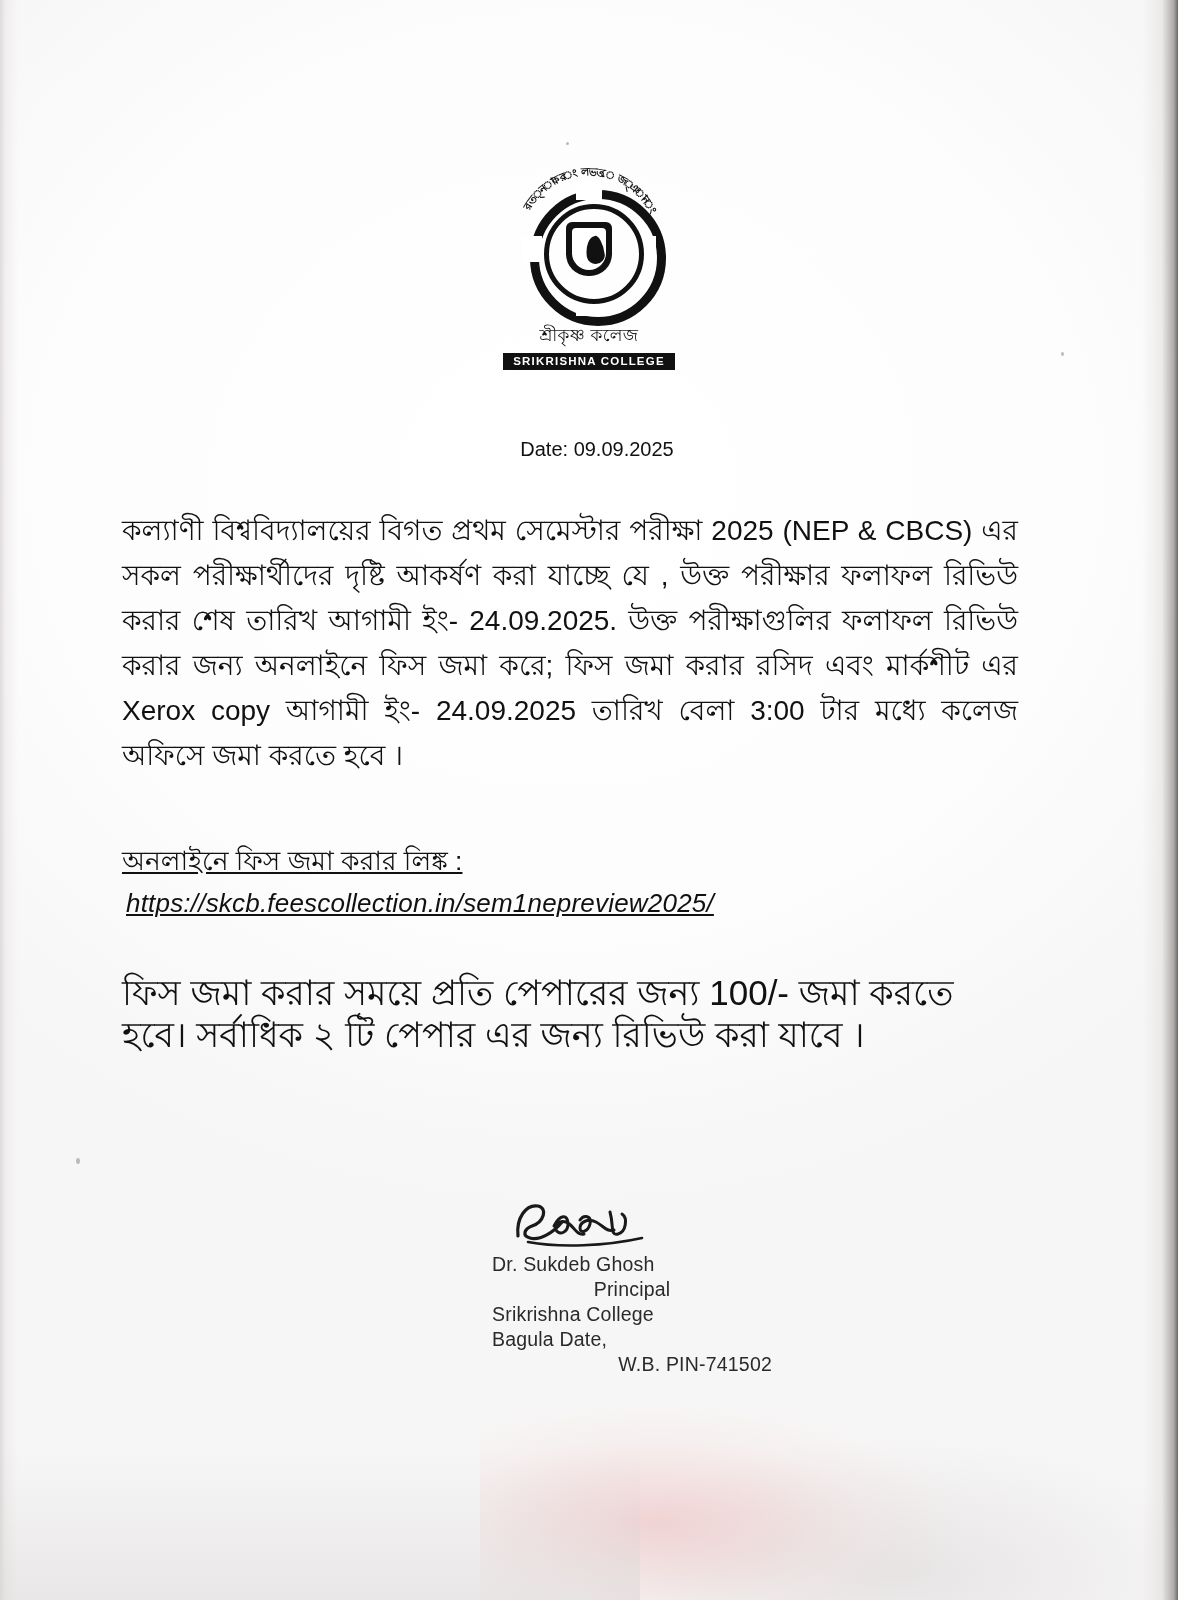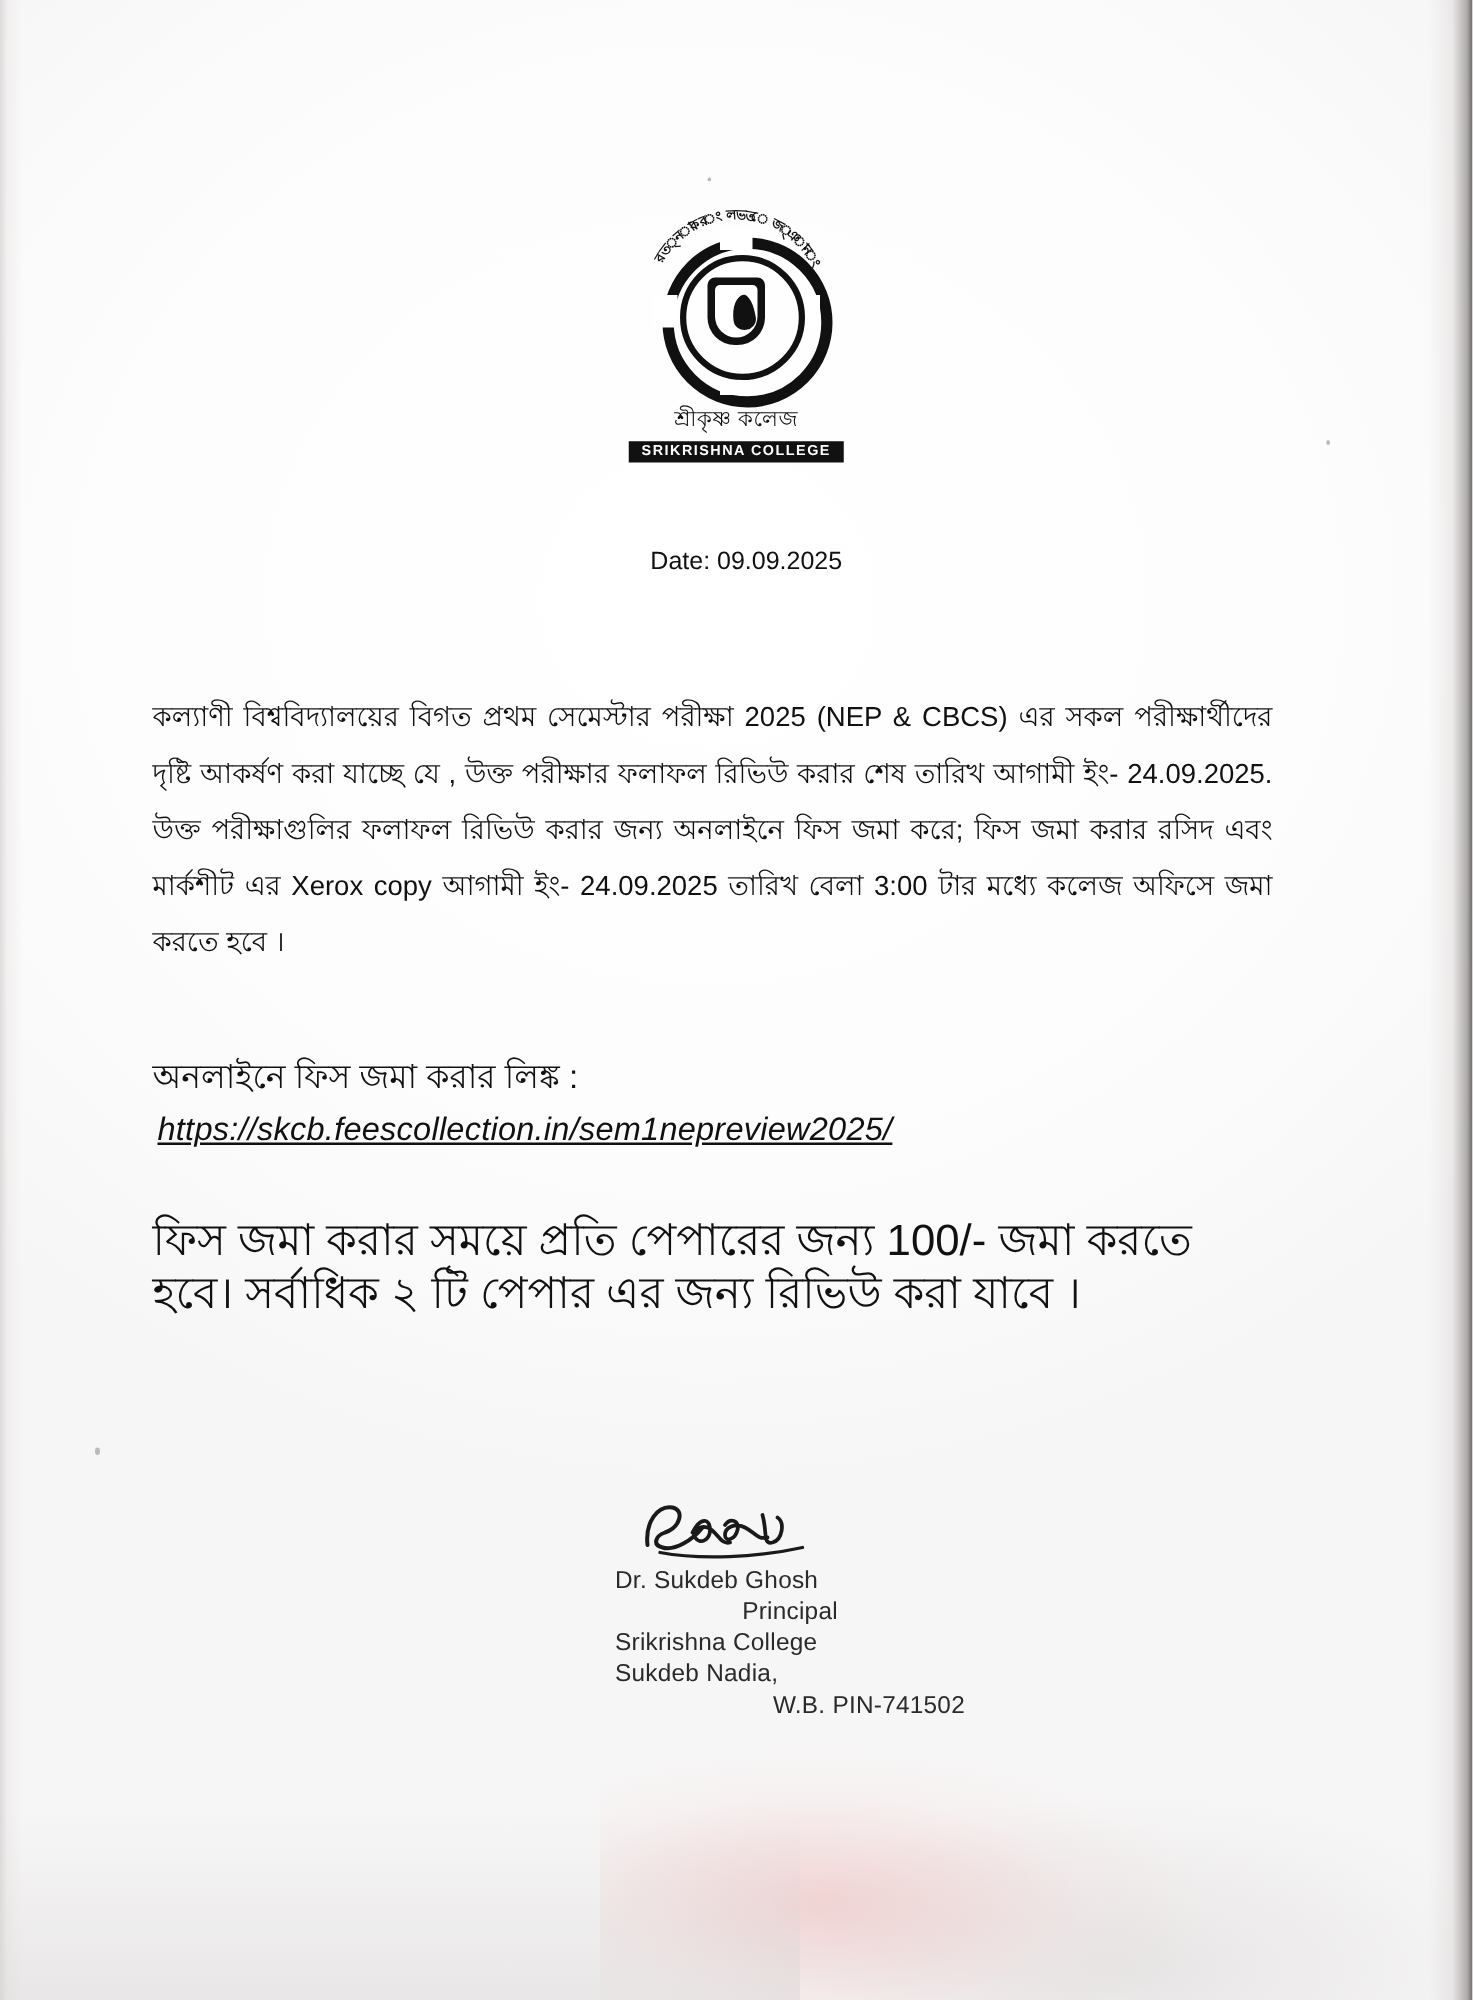--- a/index.html
+++ b/index.html
@@ -177,35 +177,35 @@
     font-size: 20px;
     color: #111;
   }
 
   
   #body-para {
     position: absolute;
     left: 122px;
     top: 508px;
     width: 896px;
-    font-size: 22px;
+    font-size: 28px;
     line-height: 45px;
     color: #111;
     text-align: justify;
     text-justify: inter-word;
-    margin-top: 43px;
   }
   #link-label {
     position: absolute;
     left: 122px;
     top: 840px;
     width: 900px;
     font-size: 26.5px;
     line-height: 42px;
     color: #111;
+    text-decoration: underline;
   }
   #fee-link {
     position: absolute;
     left: 126px;
     top: 888px;
     width: 900px;
     font-size: 26px;
     font-style: italic;
     text-decoration: underline;
     color: #111;
@@ -318,20 +318,20 @@
         <path d="M8,40 C6,22 16,8 28,10 C38,12 34,26 22,30 C14,33 12,40 20,42 C30,45 44,36 52,26" fill="none" stroke="#1a1a1a" stroke-width="3.2" stroke-linecap="round"></path>
         <path d="M44,30 C50,18 58,18 58,28 C58,36 50,40 46,34 C43,29 50,24 56,26 C64,29 66,40 74,38" fill="none" stroke="#1a1a1a" stroke-width="3" stroke-linecap="round"></path>
         <path d="M70,24 C74,18 82,20 80,28 C78,36 70,38 70,32 C70,26 78,22 86,26 C94,30 96,36 104,34" fill="none" stroke="#1a1a1a" stroke-width="3" stroke-linecap="round"></path>
         <path d="M100,16 C104,30 100,40 108,38 C116,36 118,22 112,18" fill="none" stroke="#1a1a1a" stroke-width="3" stroke-linecap="round"></path>
         <path d="M18,46 C50,52 96,50 132,42" fill="none" stroke="#1a1a1a" stroke-width="2.6" stroke-linecap="round"></path>
       </svg>
     </div>
     <div class="sig-line sig-name">Dr. Sukdeb Ghosh</div>
     <div class="sig-line sig-principal">Principal</div>
     <div class="sig-line sig-college">Srikrishna College</div>
-    <div class="sig-line sig-addr">Sukdeb Nadia,</div>
+    <div class="sig-line sig-addr">Bagula Date,</div>
     <div class="sig-line sig-pin">W.B. PIN-741502</div>
   </div>
 
   <div class="speck" style="left:76px; top:1158px; width:4px; height:6px;"></div>
   <div class="speck" style="left:566px; top:142px; width:3px; height:3px;"></div>
   <div class="speck" style="left:1061px; top:352px; width:3px; height:4px;"></div>
 </div>
 
 </body></html>

